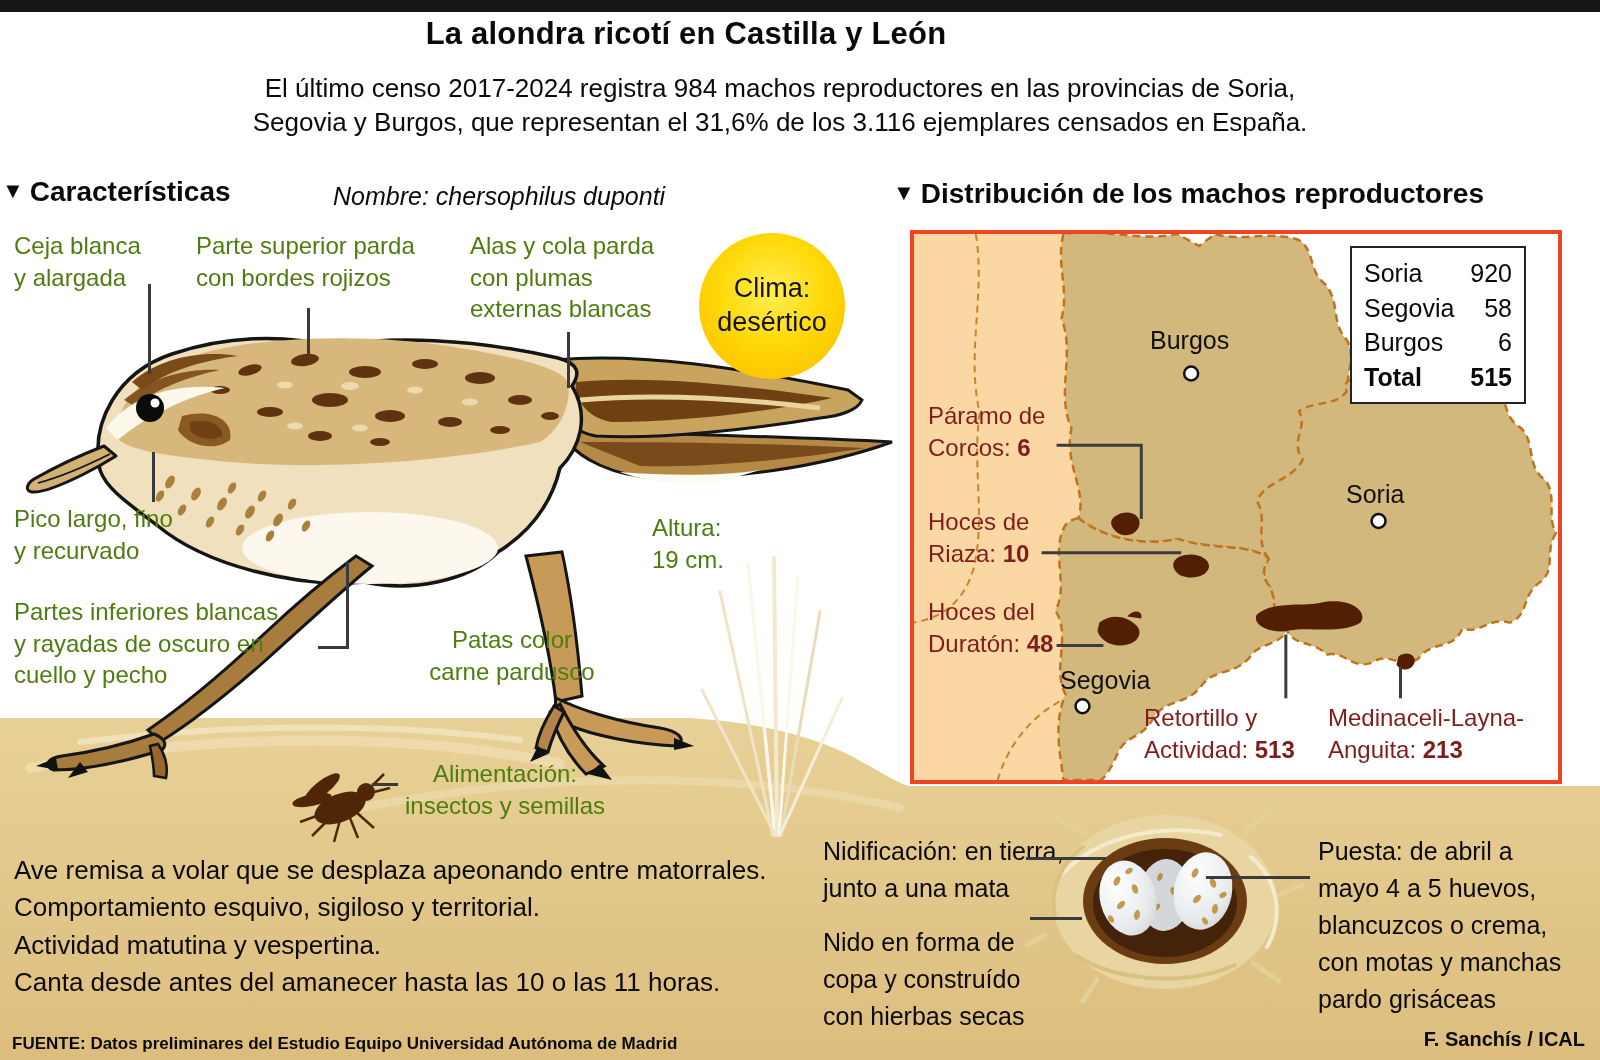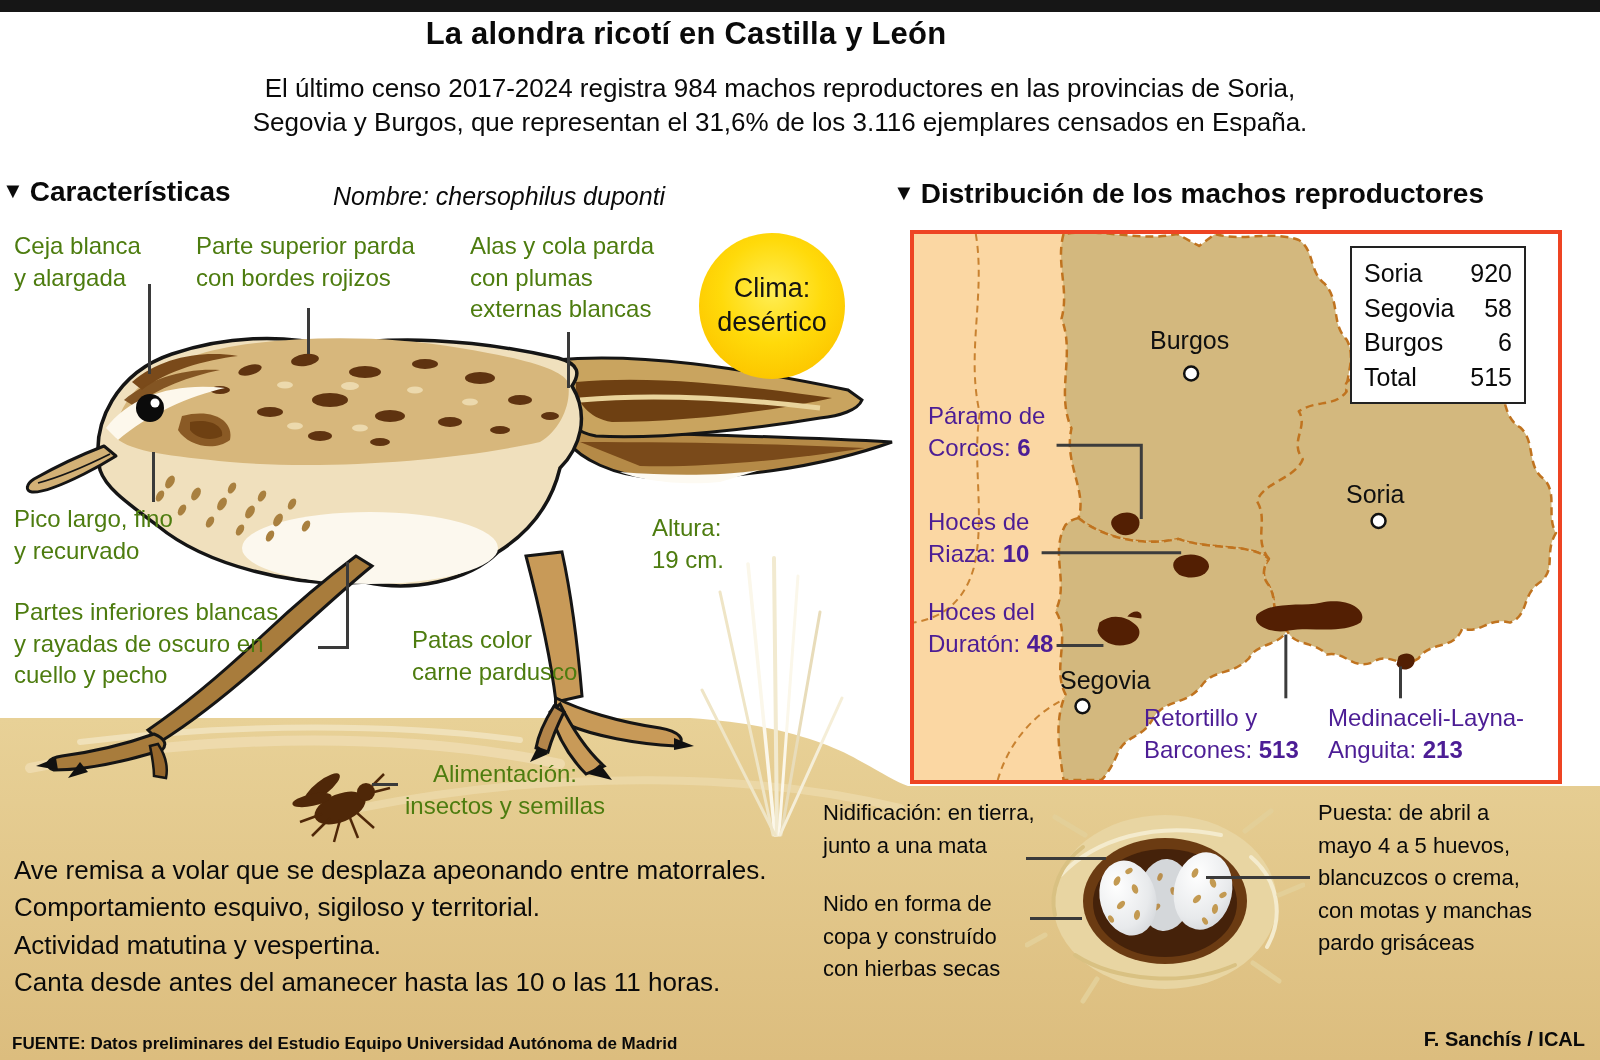--- a/index.html
+++ b/index.html
@@ -23,30 +23,30 @@
     background:radial-gradient(circle at 50% 40%, #ffee55 0%, #ffda0a 45%, #fdc800 75%, #eaa906 100%);
     display:flex;align-items:center;justify-content:center;text-align:center;
     font-size:27px;font-weight:normal;line-height:1.25;color:#131313;
   }
   .panel{
     left:910px;top:230px;width:652px;height:554px;
     border:4px solid #ee4423;background:#fff;box-sizing:border-box;
   }
   .panel svg{position:absolute;left:0;top:0;}
   .plabel{position:absolute;font-size:25px;color:#101010;}
-  .callout{position:absolute;font-size:24px;line-height:1.34;color:#4c1d95;}
+  .callout{position:absolute;font-size:24px;line-height:1.34;color:#7f1d1d;}
   .callout b{font-weight:bold;}
   .stats{
     position:absolute;left:436px;top:12px;width:176px;
     background:#fff;border:2.5px solid #222;padding:8px 12px;box-sizing:border-box;
   }
   .stats .row{display:flex;justify-content:space-between;font-size:25px;line-height:1.38;}
-  .stats .row.total{font-weight:normal;}
+  .stats .row.total{font-weight:bold;}
   .behavior{left:14px;top:852px;width:810px;font-size:26px;line-height:1.44;}
-  .nestlbl{font-size:22px;line-height:1.48;}
+  .nestlbl{font-size:25px;line-height:1.48;margin-top:36px;}
   .footer-src{left:12px;top:1034px;font-size:17px;font-weight:bold;}
   .footer-credit{right:15px;top:1028px;font-size:20px;font-weight:bold;}
 </style>
 </head>
 <body>
 
 <div class="abs topbar"></div>
 
 <div class="abs title">La alondra ricotí en Castilla y León</div>
 <div class="abs subtitle ml">El último censo 2017-2024 registra 984 machos reproductores en las provincias de Soria,
@@ -190,21 +190,21 @@
 <div class="abs lbl ml" style="left:196px;top:230px">Parte superior parda
 con bordes rojizos</div>
 <div class="abs lbl ml" style="left:470px;top:230px">Alas y cola parda
 con plumas
 externas blancas</div>
 <div class="abs lbl ml" style="left:14px;top:503px">Pico largo, fino
 y recurvado</div>
 <div class="abs lbl ml" style="left:14px;top:596px">Partes inferiores blancas
 y rayadas de oscuro en
 cuello y pecho</div>
-<div class="abs lbl ml" style="left:412px;top:624px;width:200px;text-align:left">Patas color
+<div class="abs lbl ml" style="left:412px;top:624px;width:200px;text-align:center">Patas color
 carne pardusco</div>
 <div class="abs lbl ml" style="left:652px;top:512px">Altura:
 19 cm.</div>
 <div class="abs lbl ml" style="left:400px;top:758px;width:210px;text-align:center">Alimentación:
 insectos y semillas</div>
 
 <div class="leader" style="left:148px;top:284px;width:3px;height:90px"></div>
 <div class="leader" style="left:307px;top:308px;width:3px;height:46px"></div>
 <div class="leader" style="left:567px;top:332px;width:3px;height:56px"></div>
 <div class="leader" style="left:152px;top:452px;width:3px;height:50px"></div>
@@ -281,21 +281,21 @@
       </div>
   </div>
 
   <div class="callout ml" style="left:14px;top:166px"><span>Páramo de
 Corcos: </span><b>6</b></div>
   <div class="callout ml" style="left:14px;top:272px"><span>Hoces de
 Riaza: </span><b>10</b></div>
   <div class="callout ml" style="left:14px;top:362px"><span>Hoces del
 Duratón: </span><b>48</b></div>
   <div class="callout ml" style="left:230px;top:468px"><span>Retortillo y
-Barcones: </span><b>513</b></div>
+Actividad: </span><b>513</b></div>
   <div class="callout ml" style="left:414px;top:468px"><span>Medinaceli-Layna-
 Anguita: </span><b>213</b></div>
 </div>
 
 <div class="abs behavior ml">Ave remisa a volar que se desplaza apeonando entre matorrales.
 Comportamiento esquivo, sigiloso y territorial.
 Actividad matutina y vespertina.
 Canta desde antes del amanecer hasta las 10 o las 11 horas.</div>
 
 <svg class="abs" style="left:1025px;top:795px" width="280" height="215" viewBox="0 0 280 215">

